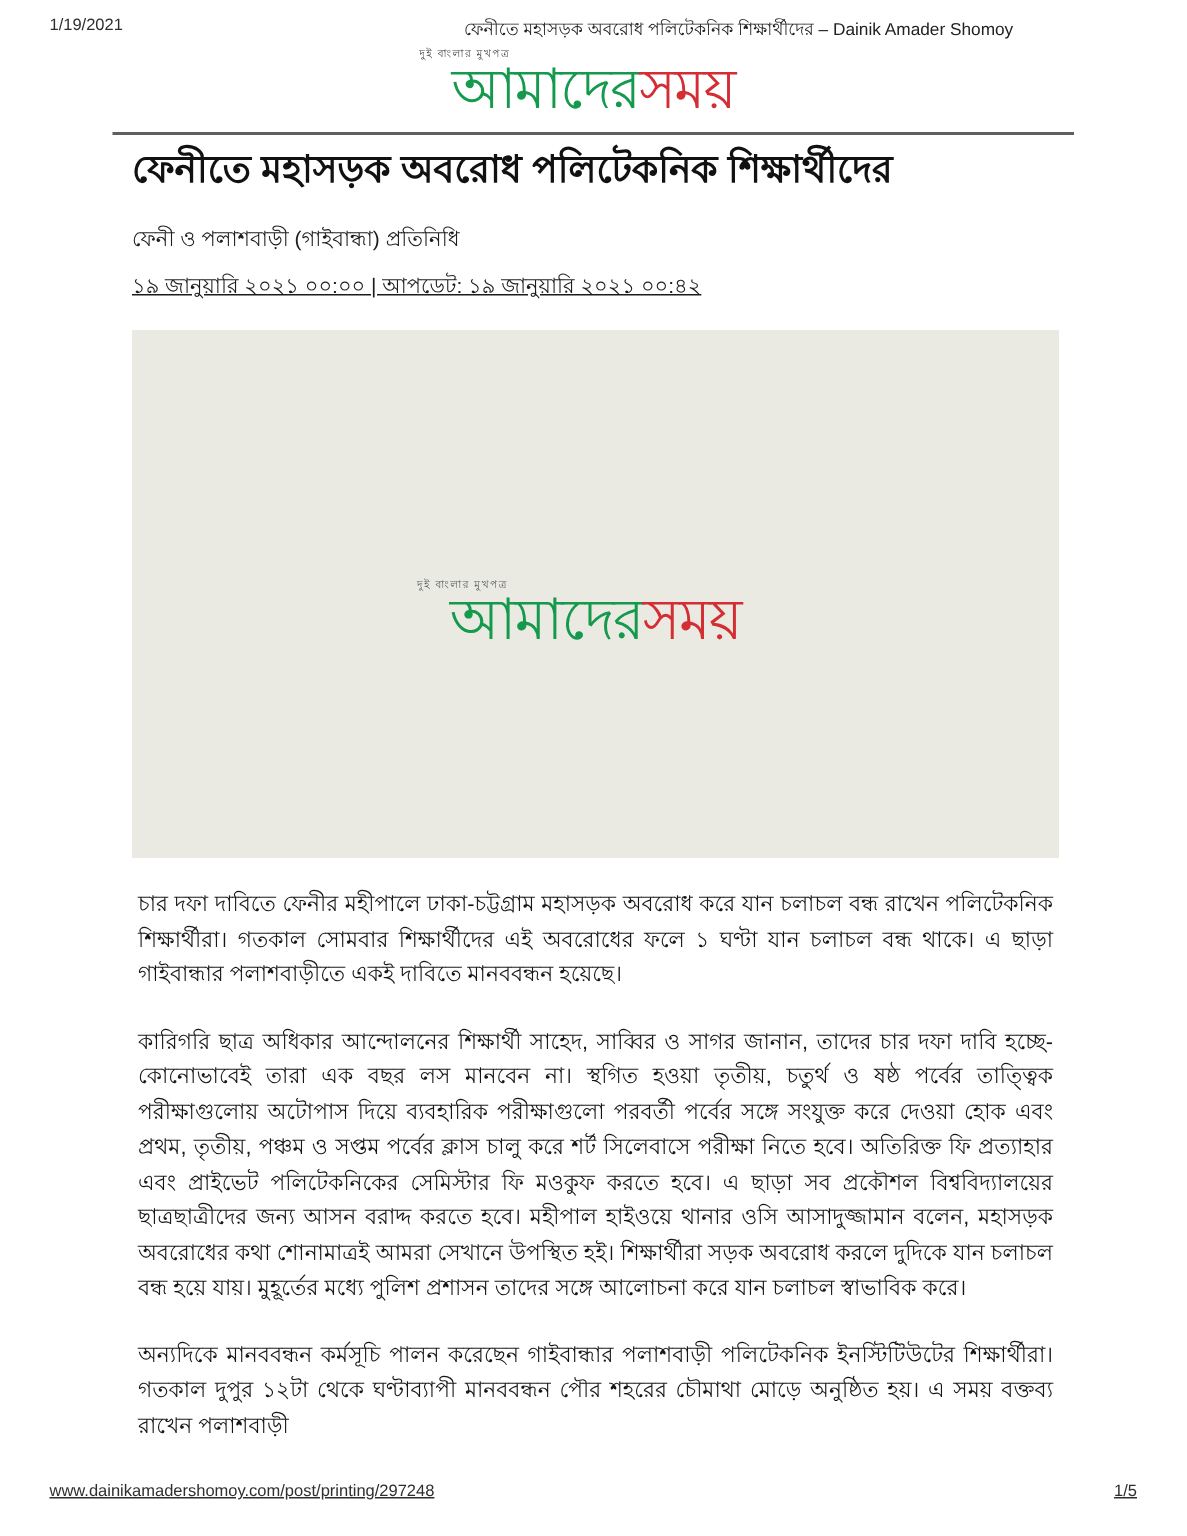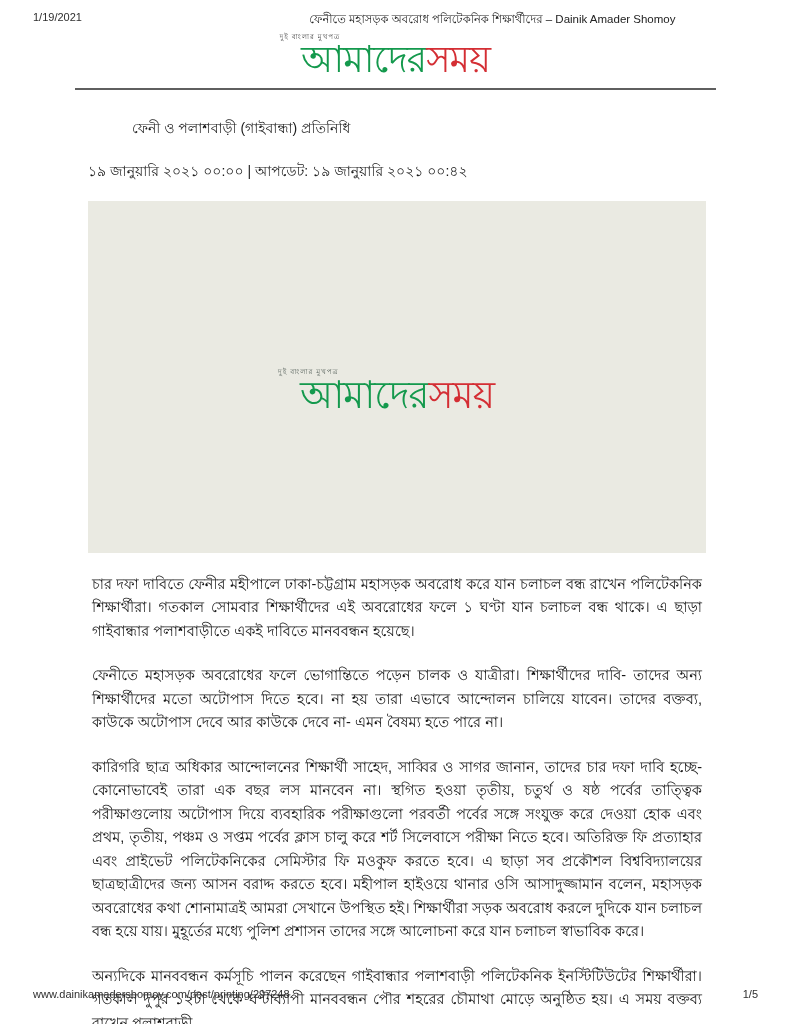--- a/index.html
+++ b/index.html
@@ -38,75 +38,75 @@
     position: absolute; top: 88px; left: 75px; right: 75px;
     border: none; border-top: 2px solid #5f5f5f; margin: 0; height: 0;
   }
 
   
   .article { position: absolute; top: 98px; left: 88px; width: 618px; }
   .article h1 {
     font-size: 25px; font-weight: bold; color: #111;
     margin: 0 0 0 0; line-height: 1.25;
   }
-  .byline { font-size: 14px; color: #1c1c1c; margin-top: 19px; margin-left: 44px; }
-  .dateline { font-size: 14px; color: #1c1c1c; margin-top: 19px; }
+  .byline { font-size: 14px; color: #1c1c1c; margin-top: 19px; }
+  .dateline { font-size: 14px; color: #1c1c1c; margin-top: 7px; text-decoration: underline; }
 
   .image-ph {
     margin-top: 17px; width: 618px; height: 352px;
     background: #eaeae2;
     display: flex; align-items: center; justify-content: center;
   }
   .wm { text-align: center; line-height: 1; transform: translateY(14px); }
   .wm .tagline { width: 238px; font-size: 7px; color: #55605a; }
   .wm .logo { font-size: 38px; }
 
   .article p {
     font-size: 14.5px; line-height: 1.62; color: #161616;
     text-align: justify; margin: 4px; margin-top: 21px;
   }
   .article p.first { margin-top: 20px; }
 
   
   .print-footer {
     position: absolute; left: 33px; right: 33px; bottom: 24px;
     display: flex; justify-content: space-between;
-    font-size: 11px; color: #2e2e2e;
+    font-size: 11px; color: #2e2e2e; text-decoration: underline;
   }
 </style>
 </head>
 <body>
 
 <div class="page">
 
   <div class="print-header">
     <span class="ph-date">1/19/2021</span>
     <span class="ph-title">ফেনীতে মহাসড়ক অবরোধ পলিটেকনিক শিক্ষার্থীদের – Dainik Amader Shomoy</span>
   </div>
 
   <div class="masthead">
     <div class="tagline">দুই বাংলার মুখপত্র</div>
     <div class="logo"><span class="logo-green" style="color: rgb(20, 153, 77);">আমাদের</span><span class="logo-red" style="color: rgb(212, 46, 52);">সময়</span></div>
   </div>
 
   <hr class="rule">
 
   <div class="article">
+    <h1>ফেনীতে মহাসড়ক অবরোধ পলিটেকনিক শিক্ষার্থীদের</h1>
     <div class="byline">ফেনী ও পলাশবাড়ী (গাইবান্ধা) প্রতিনিধি</div>
     <div class="dateline">১৯ জানুয়ারি ২০২১ ০০:০০ | আপডেট: ১৯ জানুয়ারি ২০২১ ০০:৪২</div>
 
     <div class="image-ph" style="background: rgb(234, 234, 226);">
       <div class="wm">
         <div class="tagline wm-tagline">দুই বাংলার মুখপত্র</div>
         <div class="logo wm-logo"><span class="logo-green" style="color: rgb(20, 153, 77);">আমাদের</span><span class="logo-red" style="color: rgb(212, 46, 52);">সময়</span></div>
       </div>
     </div>
 
     <p class="first">চার দফা দাবিতে ফেনীর মহীপালে ঢাকা-চট্টগ্রাম মহাসড়ক অবরোধ করে যান চলাচল বন্ধ রাখেন পলিটেকনিক শিক্ষার্থীরা। গতকাল সোমবার শিক্ষার্থীদের এই অবরোধের ফলে ১ ঘণ্টা যান চলাচল বন্ধ থাকে। এ ছাড়া গাইবান্ধার পলাশবাড়ীতে একই দাবিতে মানববন্ধন হয়েছে।</p>
-    <p>ফেনীতে মহাসড়ক অবরোধের ফলে ভোগান্তিতে পড়েন চালক ও যাত্রীরা। শিক্ষার্থীদের দাবি- তাদের অন্য শিক্ষার্থীদের মতো অটোপাস দিতে হবে। না হয় তারা এভাবে আন্দোলন চালিয়ে যাবেন। তাদের বক্তব্য, কাউকে অটোপাস দেবে আর কাউকে দেবে না- এমন বৈষম্য হতে পারে না।</p>
     <p>কারিগরি ছাত্র অধিকার আন্দোলনের শিক্ষার্থী সাহেদ, সাব্বির ও সাগর জানান, তাদের চার দফা দাবি হচ্ছে- কোনোভাবেই তারা এক বছর লস মানবেন না। স্থগিত হওয়া তৃতীয়, চতুর্থ ও ষষ্ঠ পর্বের তাত্ত্বিক পরীক্ষাগুলোয় অটোপাস দিয়ে ব্যবহারিক পরীক্ষাগুলো পরবর্তী পর্বের সঙ্গে সংযুক্ত করে দেওয়া হোক এবং প্রথম, তৃতীয়, পঞ্চম ও সপ্তম পর্বের ক্লাস চালু করে শর্ট সিলেবাসে পরীক্ষা নিতে হবে। অতিরিক্ত ফি প্রত্যাহার এবং প্রাইভেট পলিটেকনিকের সেমিস্টার ফি মওকুফ করতে হবে। এ ছাড়া সব প্রকৌশল বিশ্ববিদ্যালয়ের ছাত্রছাত্রীদের জন্য আসন বরাদ্দ করতে হবে। মহীপাল হাইওয়ে থানার ওসি আসাদুজ্জামান বলেন, মহাসড়ক অবরোধের কথা শোনামাত্রই আমরা সেখানে উপস্থিত হই। শিক্ষার্থীরা সড়ক অবরোধ করলে দুদিকে যান চলাচল বন্ধ হয়ে যায়। মুহূর্তের মধ্যে পুলিশ প্রশাসন তাদের সঙ্গে আলোচনা করে যান চলাচল স্বাভাবিক করে।</p>
     <p>অন্যদিকে মানববন্ধন কর্মসূচি পালন করেছেন গাইবান্ধার পলাশবাড়ী পলিটেকনিক ইনস্টিটিউটের শিক্ষার্থীরা। গতকাল দুপুর ১২টা থেকে ঘণ্টাব্যাপী মানববন্ধন পৌর শহরের চৌমাথা মোড়ে অনুষ্ঠিত হয়। এ সময় বক্তব্য রাখেন পলাশবাড়ী</p>
   </div>
 
   <div class="print-footer">
     <span>www.dainikamadershomoy.com/post/printing/297248</span>
     <span>1/5</span>
   </div>
 
 </div>

